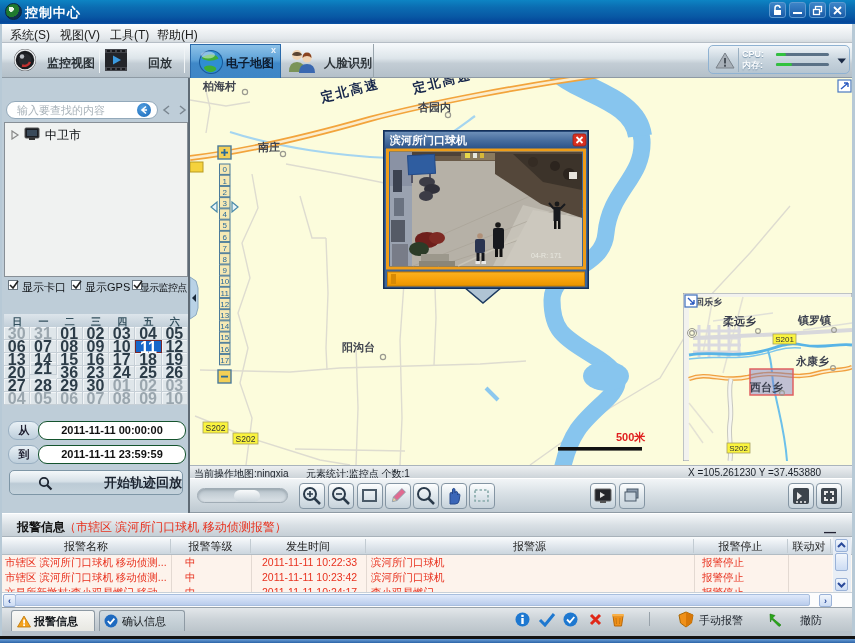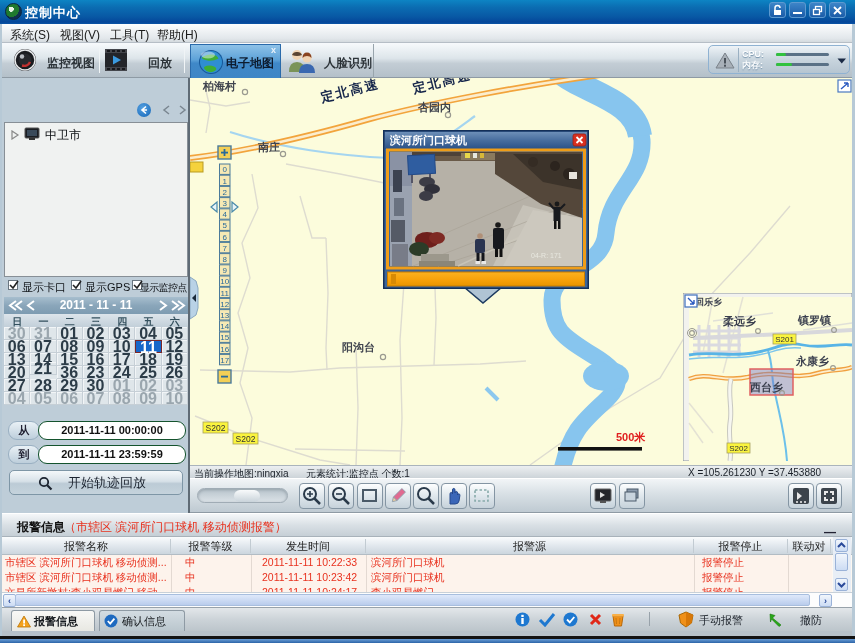--- a/index.html
+++ b/index.html
@@ -65,21 +65,21 @@
   border-right:1px solid #c6cfd6; border-bottom:1px solid #c6cfd6; box-shadow:inset 1px 1px 0 #f2f5f7;}
 .cc.gray { color:#9aa6ae; }
 .cc.sel { background:#1767c9; color:#fff; border:1px solid #7a2828; box-shadow:none;}
 
 .ftlabel { position:absolute; left:6px; width:32px; height:19px; border-radius:9px;
   background:linear-gradient(#e9f1f6,#bdcedb); border:1px solid #9ab0c2; font-size:11px; font-weight:bold; color:#223; text-align:center; line-height:17px;}
 .ftinput { position:absolute; left:36px; width:148px; height:19px; border-radius:9px; background:#fff; border:1px solid #14532d;
   font-size:11px; font-weight:bold; color:#101010; text-align:center; line-height:17px;}
 #trackbtn { left:7px; top:392px; width:174px; height:25px; border:1px solid #7e96a6; border-radius:5px;
   background:linear-gradient(#f4f8fa, #d7e1e8 45%, #bccbd6 55%, #c5d3dc);
-  font-size:13px; font-weight:normal; color:#1c2430; text-align:center; line-height:23px;}
+  font-size:13px; font-weight:bold; color:#1c2430; text-align:right; line-height:23px;}
 
 
 #map { left:190px; top:78px; width:662px; height:387px; background:#fcfcdc; overflow:hidden;}
 #mapstatus { left:190px; top:465px; width:662px; height:13px; background:linear-gradient(#eceff1,#cdd4d9);
   border-top:1px solid #aab4bc; font-size:10px; color:#1a2028; }
 #maptools { left:190px; top:478px; width:662px; height:35px; background:linear-gradient(#f2f5f7, #d8e0e5 45%, #bfcad2);
   border-top:1px solid #fff; border-bottom:1px solid #8e9aa4;}
 .mtb { position:absolute; top:4px; width:26px; height:26px; border:1px solid #8495a3; border-radius:4px;
   background:linear-gradient(#fdfefe, #dfe7ec 50%, #c6d2da);}
 #slider { position:absolute; left:7px; top:9px; width:91px; height:15px; border-radius:8px;
@@ -206,20 +206,21 @@
      <div class="cputxt" style="top:13px">内存:</div>
      <div class="cpubar" style="top:7px">
         <div class="cpufill" style="width:10px"></div>
       </div>
      <div class="cpubar" style="top:17px">
         <div class="cpufill" style="width:16px"></div>
       </div>
   </div>
 </div>
 <div class="abs" id="sidebar">
+  <div class="abs" id="searchpill">输入要查找的内容</div>
   <div class="abs" id="gobtn"><svg width="14" height="14">
         <path d="M9,3.5 L5,7 L9,10.5 M5,7 L10,7" stroke="#fff" stroke-width="1.6" fill="none"></path>
       </svg></div>
     <svg class="abs" style="left:160px;top:27px" width="26" height="10">
       <path d="M7,1 L2,5 L7,9" stroke="#7a8690" stroke-width="1.5" fill="none"></path>
       <path d="M18,1 L23,5 L18,9" stroke="#7a8690" stroke-width="1.5" fill="none"></path>
     </svg>
   <div class="abs" id="treebox">
   <svg class="abs" style="left:5px;top:7px" width="10" height="10">
         <path d="M2,1 L8,5 L2,9 Z" fill="none" stroke="#888" stroke-width="1.2"></path>
@@ -244,30 +245,20 @@
         </svg>
       </div>
       <span class="abs" style="left:83px;top:2px">显示GPS</span>
     <div class="chk" style="left:130px">
         <svg width="12" height="12" style="position:absolute;left:-1px;top:-2px">
           <path d="M2,6 L5,9 L10,2" fill="none" stroke="#222" stroke-width="1.6"></path>
         </svg>
       </div>
       <span class="abs" style="left:138px;top:3px;font-size:10px;letter-spacing:-0.7px">显示监控点</span>
   </div>
-  <div class="abs" id="calhdr">2011 - 11 - 11
- <svg class="abs" style="left:4px;top:3px" width="40" height="11">
-        <path d="M8,1 L2,5.5 L8,10 M14,1 L8,5.5 L14,10" fill="none" stroke="#fff" stroke-width="2"></path>
-        <path d="M26,1 L20,5.5 L26,10" fill="none" stroke="#fff" stroke-width="2"></path>
-      </svg>
- <svg class="abs" style="left:142px;top:3px" width="40" height="11">
-        <path d="M14,1 L20,5.5 L14,10" fill="none" stroke="#fff" stroke-width="2"></path>
-        <path d="M26,1 L32,5.5 L26,10 M32,1 L38,5.5 L32,10" fill="none" stroke="#fff" stroke-width="2"></path>
-      </svg>
-</div>
   <div class="abs" id="calwk">
       <span class="abs" style="left:0.00px;top:1px;width:26.29px;text-align:center">日</span>
       <span class="abs" style="left:26.29px;top:1px;width:26.29px;text-align:center">一</span>
       <span class="abs" style="left:52.57px;top:1px;width:26.29px;text-align:center">二</span>
       <span class="abs" style="left:78.86px;top:1px;width:26.29px;text-align:center">三</span>
       <span class="abs" style="left:105.14px;top:1px;width:26.29px;text-align:center">四</span>
       <span class="abs" style="left:131.43px;top:1px;width:26.29px;text-align:center">五</span>
       <span class="abs" style="left:157.71px;top:1px;width:26.29px;text-align:center">六</span>
     </div>
   <div class="abs" id="calgrid">

